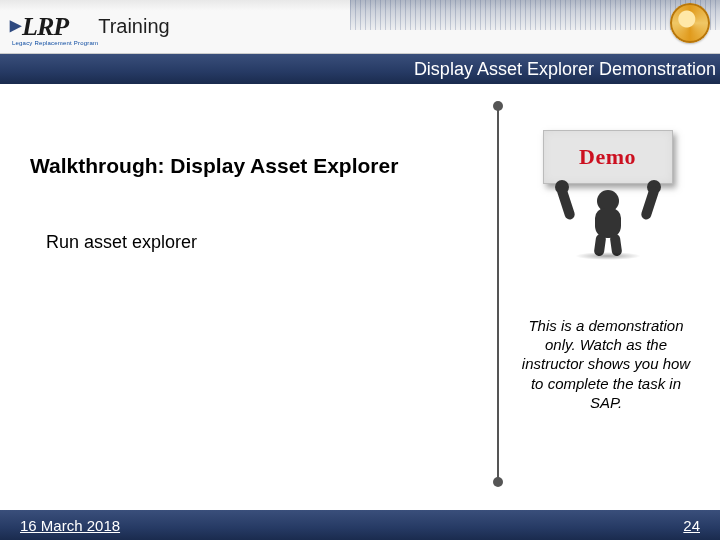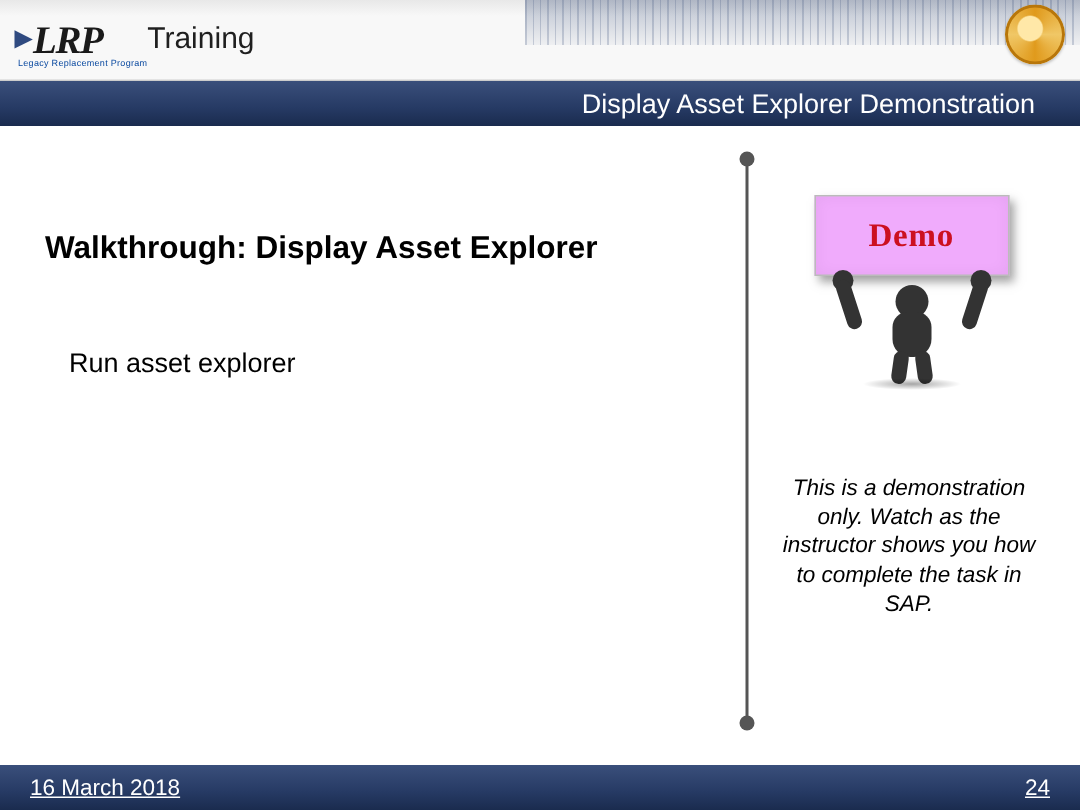--- a/index.html
+++ b/index.html
@@ -77,21 +77,21 @@
     background: radial-gradient(circle at 42% 40%, #ffe8a8 0 8px, transparent 9px),
                 conic-gradient(#e09a1c, #f0c766, #e09a1c, #f0c766, #e09a1c);
     box-shadow: inset 0 0 0 2px #b8760a, 0 1px 2px rgba(0,0,0,.25);
   }
   .band {
     height: 30px;
     background: linear-gradient(to bottom, #3a4f7b 0%, #263a64 60%, #1a2b4e 100%);
     display: flex;
     align-items: center;
     justify-content: flex-end;
-    padding-right: 30px;
+    padding-right: 4px;
     color: #fff;
     font-size: 18px;
   }
   .main {
     position: relative;
     padding: 28px 30px 0 30px;
     height: 426px;
   }
   .divider {
     position: absolute;
@@ -131,21 +131,21 @@
     position: absolute;
     left: 520px;
     top: 46px;
     width: 175px;
     text-align: center;
   }
   .demo-sign {
     width: 130px;
     height: 54px;
     margin: 0 auto 2px;
-    background: #f0abfc;
+    background: #e5e5e5;
     border: 1px solid #bbb;
     box-shadow: 3px 4px 6px rgba(85,85,85,.55), inset 0 0 10px rgba(0,0,0,.05);
     display: flex;
     align-items: center;
     justify-content: center;
     font-family: "Comic Sans MS", "Segoe Script", cursive;
     font-weight: bold;
     font-size: 22px;
     color: #cc1020;
     letter-spacing: 0.5px;

